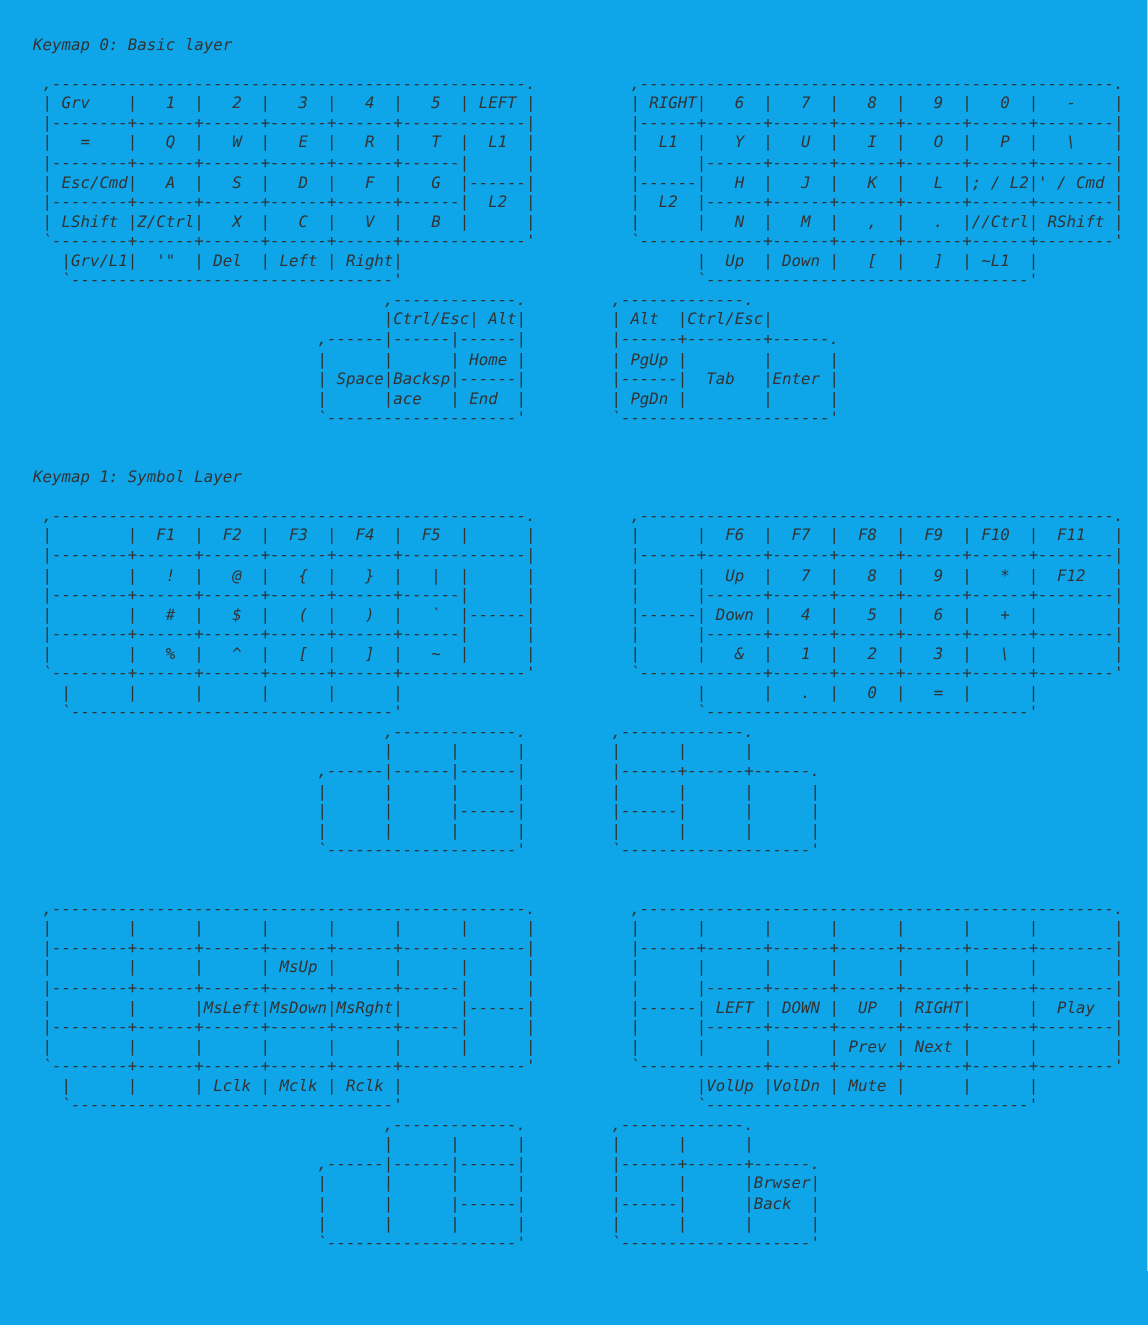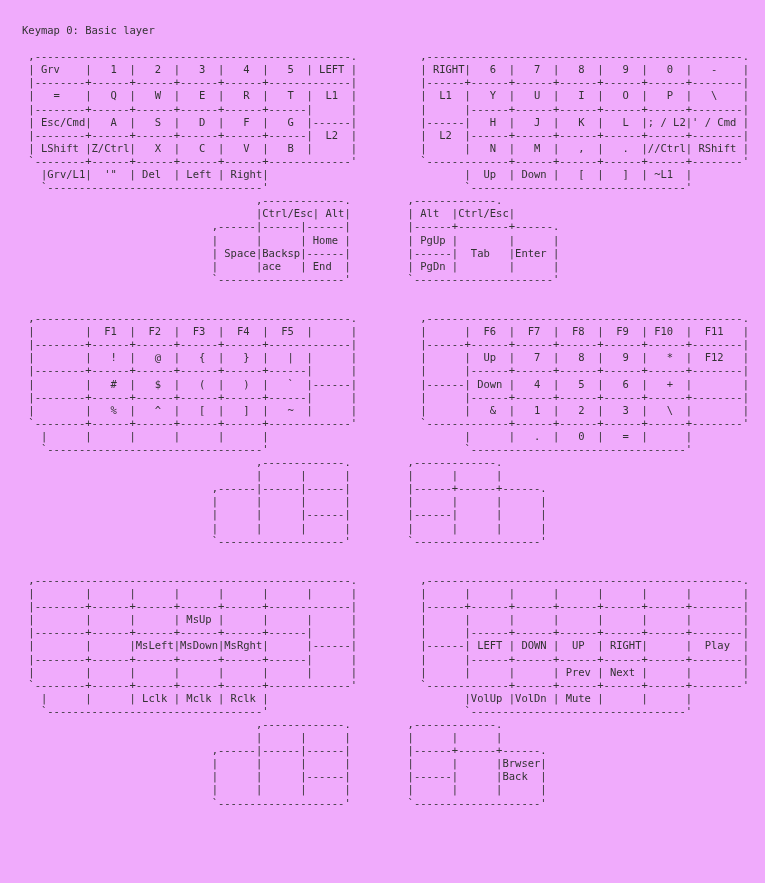--- a/index.html
+++ b/index.html
@@ -31,21 +31,21 @@
     color: inherit;
     white-space: pre;
     margin: 13.1px 0 26.2px 0;
     padding: 0;
   }
   section.km-section { margin: 0; padding: 0; }
 </style>
 </head>
 <body>
 
-<div class="page" style="color: rgb(51, 51, 51); background: #f0abfc;">
+<div class="page" style="color: rgb(51, 51, 51); background: #0ea5e9; font-style: italic;">
 
   <section class="km-section">
     <div class="km-title">Keymap 0: Basic layer</div>
     <pre class="km-art"> ,--------------------------------------------------.          ,--------------------------------------------------.
  | Grv    |   1  |   2  |   3  |   4  |   5  | LEFT |          | RIGHT|   6  |   7  |   8  |   9  |   0  |   -    |
  |--------+------+------+------+------+-------------|          |------+------+------+------+------+------+--------|
  |   =    |   Q  |   W  |   E  |   R  |   T  |  L1  |          |  L1  |   Y  |   U  |   I  |   O  |   P  |   \    |
  |--------+------+------+------+------+------|      |          |      |------+------+------+------+------+--------|
  | Esc/Cmd|   A  |   S  |   D  |   F  |   G  |------|          |------|   H  |   J  |   K  |   L  |; / L2|' / Cmd |
  |--------+------+------+------+------+------|  L2  |          |  L2  |------+------+------+------+------+--------|
@@ -56,20 +56,21 @@
                                      ,-------------.         ,-------------.
                                      |Ctrl/Esc| Alt|         | Alt  |Ctrl/Esc|
                               ,------|------|------|         |------+--------+------.
                               |      |      | Home |         | PgUp |        |      |
                               | Space|Backsp|------|         |------|  Tab   |Enter |
                               |      |ace   | End  |         | PgDn |        |      |
                               `--------------------'         `----------------------'</pre>
   </section>
 
   <section class="km-section">
+    <div class="km-title">Keymap 1: Symbol Layer</div>
     <pre class="km-art"> ,--------------------------------------------------.          ,--------------------------------------------------.
  |        |  F1  |  F2  |  F3  |  F4  |  F5  |      |          |      |  F6  |  F7  |  F8  |  F9  | F10  |  F11   |
  |--------+------+------+------+------+-------------|          |------+------+------+------+------+------+--------|
  |        |   !  |   @  |   {  |   }  |   |  |      |          |      |  Up  |   7  |   8  |   9  |   *  |  F12   |
  |--------+------+------+------+------+------|      |          |      |------+------+------+------+------+--------|
  |        |   #  |   $  |   (  |   )  |   `  |------|          |------| Down |   4  |   5  |   6  |   +  |        |
  |--------+------+------+------+------+------|      |          |      |------+------+------+------+------+--------|
  |        |   %  |   ^  |   [  |   ]  |   ~  |      |          |      |   &amp;  |   1  |   2  |   3  |   \  |        |
  `--------+------+------+------+------+-------------'          `-------------+------+------+------+------+--------'
    |      |      |      |      |      |                               |      |   .  |   0  |   =  |      |

